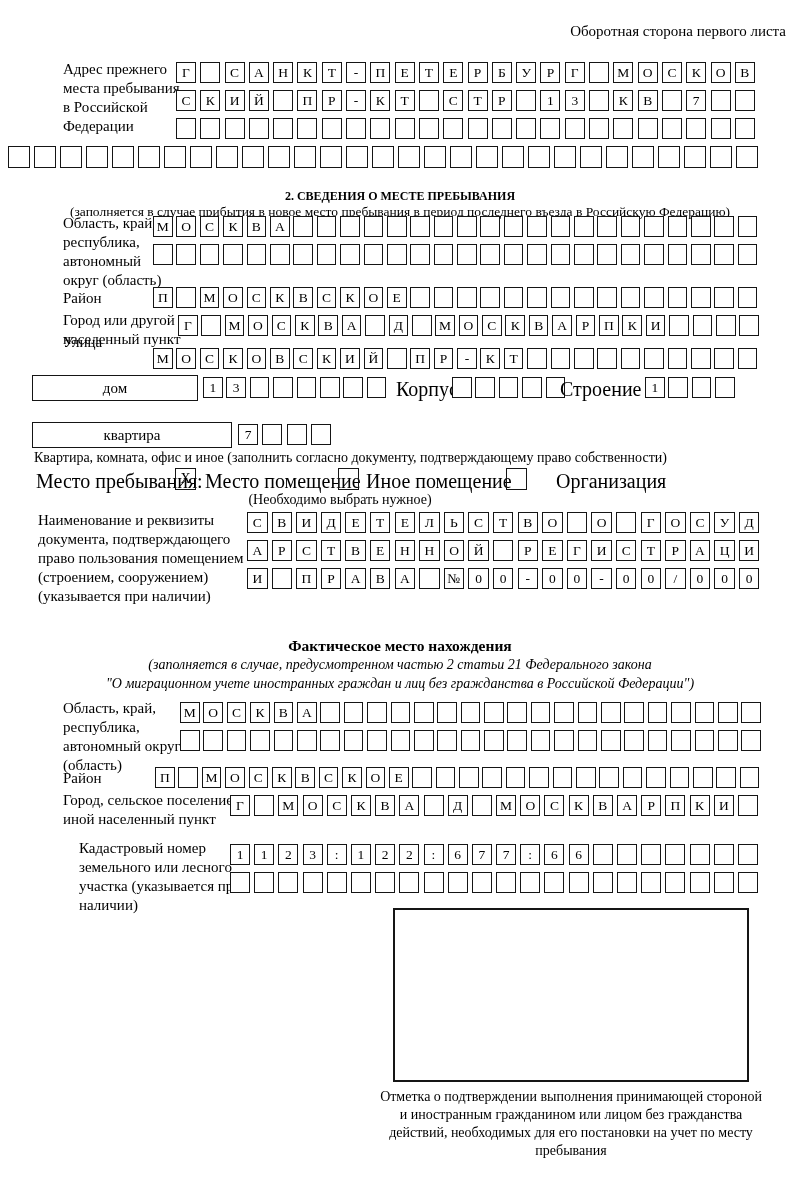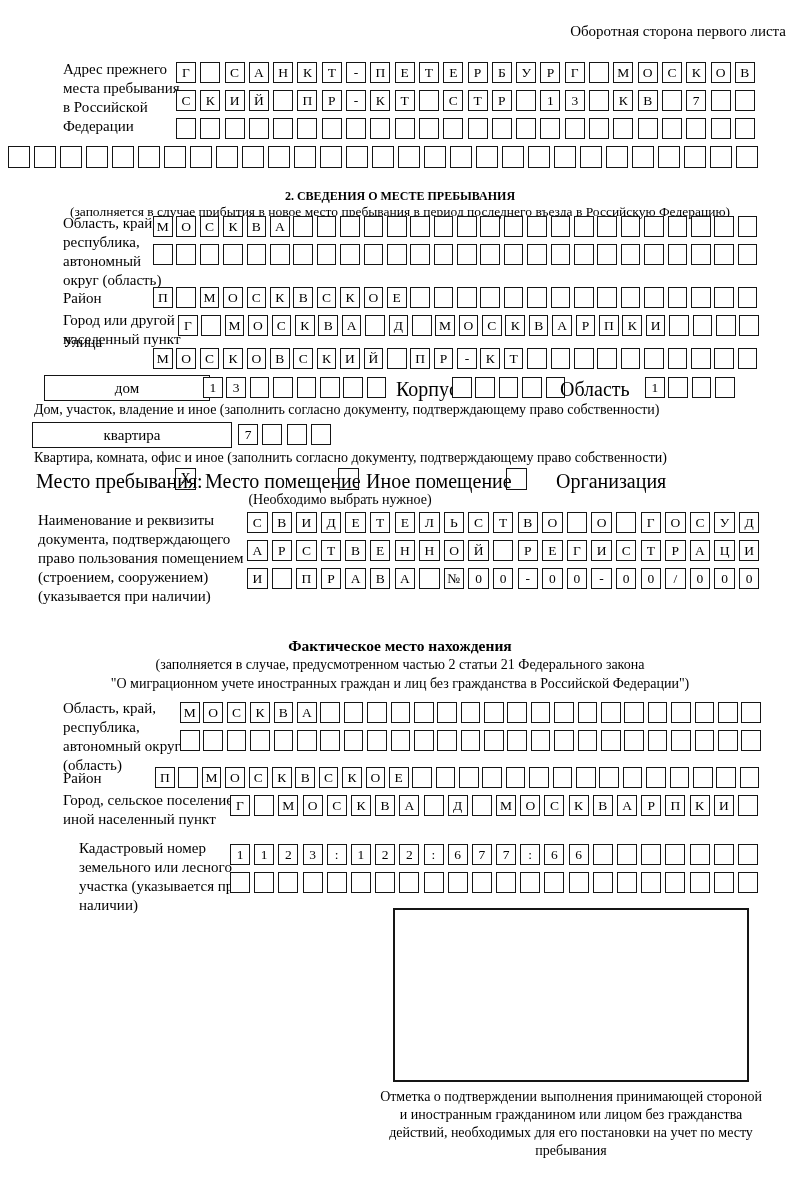--- a/index.html
+++ b/index.html
@@ -14,21 +14,21 @@
   .c24{gap:4.3px}.c24 .cell{width:20px;}
   .c29{gap:4px}.c29 .cell{width:22px;height:22px;}
   .c26{gap:3.8px}.c26 .cell{width:19.6px;}
   .c21g{gap:4.1px}.c21g .cell{width:20.5px;}
   .c22g{gap:4.2px}.c22g .cell{width:20px;}
   .typerect{box-sizing:border-box;border:1.6px solid #151515;height:26px;
         display:flex;align-items:center;justify-content:center;font-size:15px;}
   .caption{font-size:13.5px;}
   .center{text-align:center;}
   .heading{font-size:12px;font-weight:bold;text-align:center;width:800px;left:0;}
-  .note{font-size:14px;text-align:center;width:800px;left:0;}
+  .note{font-size:14px;text-align:center;width:800px;left:0;font-style:italic;}
   .checkbox{box-sizing:border-box;border:1.6px solid #151515;width:21px;height:22px;
         display:flex;align-items:center;justify-content:center;font-size:14px;}
   .cb-label{font-size:20px;}
   .stamp{box-sizing:border-box;border:2px solid #151515;background:#fff;}
 </style>
 </head>
 <body>
 
 <div id="page">
 
@@ -288,47 +288,46 @@
       <span class="cell"></span>
       <span class="cell"></span>
       <span class="cell"></span>
       <span class="cell"></span>
       <span class="cell"></span>
       <span class="cell"></span>
       <span class="cell"></span>
       <span class="cell"></span>
     </div>
 
-  <div class="abs typerect" style="left:44px;top:375px;width:166px;">дом</div>
+  <div class="abs typerect" style="left:32px;top:375px;width:166px;">дом</div>
   <div class="abs cells c26" style="left:203px;top:377px;">
       <span class="cell">1</span>
       <span class="cell">3</span>
       <span class="cell"></span>
       <span class="cell"></span>
       <span class="cell"></span>
       <span class="cell"></span>
       <span class="cell"></span>
       <span class="cell"></span>
     </div>
   <div class="abs cb-label" style="left:396px;top:378px;">Корпус</div>
   <div class="abs cells c26" style="left:452px;top:377px;">
       <span class="cell"></span>
       <span class="cell"></span>
       <span class="cell"></span>
       <span class="cell"></span>
       <span class="cell"></span>
     </div>
-  <div class="abs cb-label" style="left:560px;top:378px;">Область</div>
+  <div class="abs cb-label" style="left:560px;top:378px;">Строение</div>
   <div class="abs cells c26" style="left:645px;top:377px;">
       <span class="cell">1</span>
       <span class="cell"></span>
       <span class="cell"></span>
       <span class="cell"></span>
     </div>
-  <div class="abs" style="left:34px;top:402px;font-size:14px;">Дом, участок, владение и иное (заполнить согласно документу, подтверждающему право собственности)</div>
 
   <div class="abs typerect" style="left:32px;top:422px;width:200px;">квартира</div>
   <div class="abs cells c24" style="left:238px;top:424px;">
       <span class="cell">7</span>
       <span class="cell"></span>
       <span class="cell"></span>
       <span class="cell"></span>
     </div>
   <div class="abs" style="left:34px;top:450px;font-size:14px;font-family:Liberation Serif, serif;">Квартира, комната, офис и иное (заполнить согласно документу, подтверждающему право собственности)</div>
 

